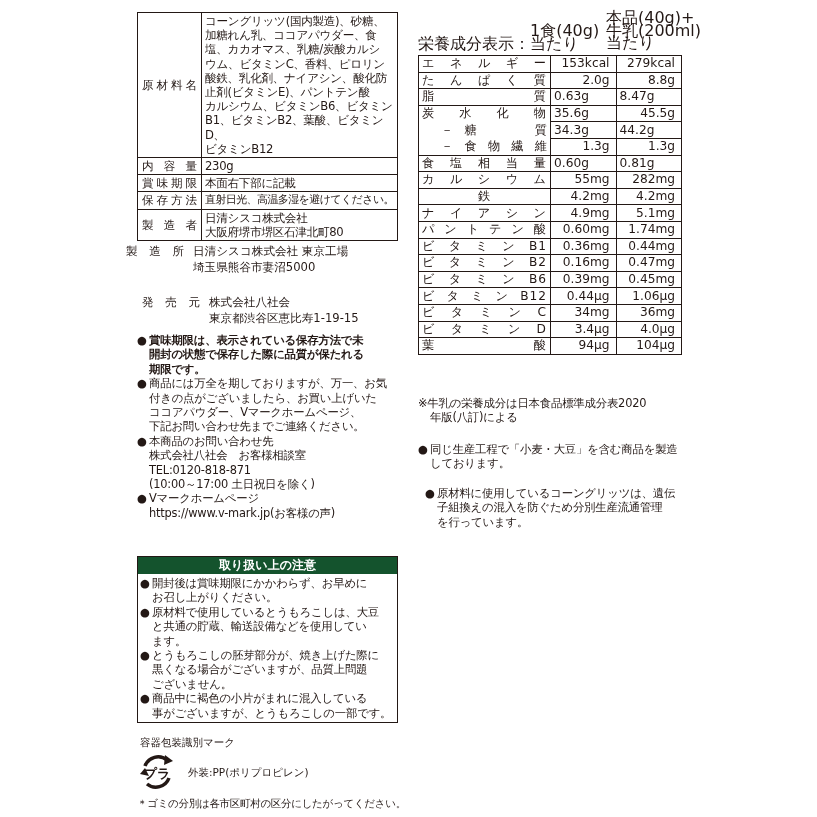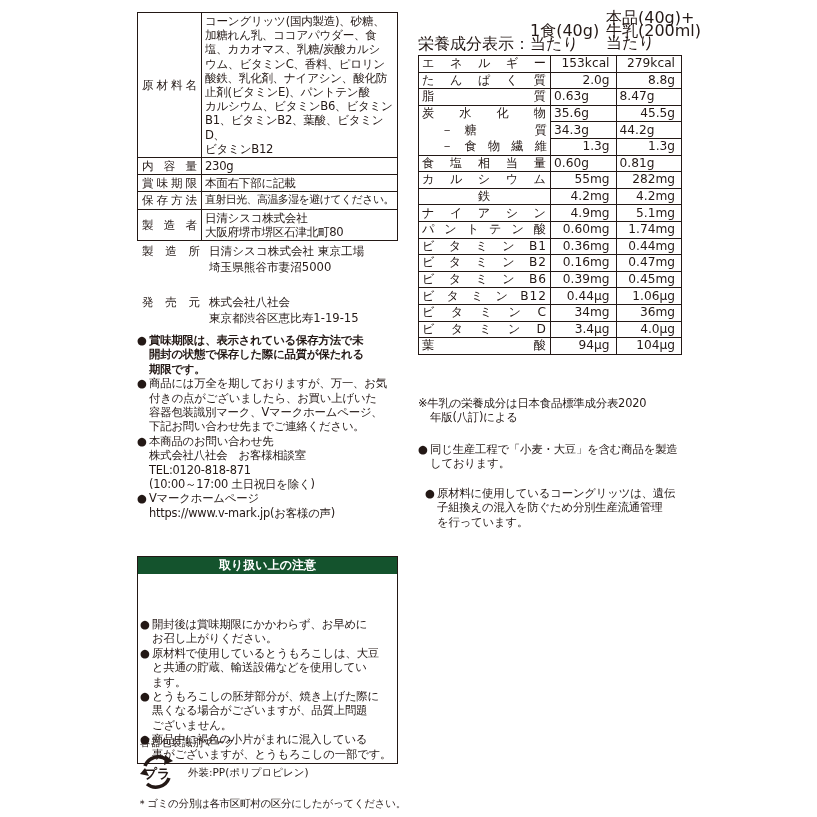--- a/index.html
+++ b/index.html
@@ -15,21 +15,21 @@
   
   .kv { font-size:11.6px; line-height:15px; }
   .kv .k { position:absolute; left:0; width:58px; text-align:justify; text-align-last:justify; }
   .kv .v { position:absolute; left:67px; white-space:nowrap; }
   .notes { left:137px; width:268px; font-size:11.4px; line-height:14.4px; font-weight:bold; letter-spacing:-0.2px; }
   .notes .item { padding-left:12px; text-indent:-12px; }
   .bul { display:inline-block; width:12px; text-indent:0; }
   
   #caution { left:137px; top:556px; width:259px; border:1.5px solid #231815; }
   #caution .head { background:#14532d; color:#fff; text-align:center; font-weight:bold; font-size:12px; line-height:15px; padding:1px 0; }
-  #caution .body { font-size:11.4px; line-height:14.4px; padding:2px 3px 2px 2px; letter-spacing:-0.2px;margin-top:41px; }
+  #caution .body { font-size:11.4px; line-height:14.4px; padding:2px 3px 2px 2px; letter-spacing:-0.2px; }
   #caution .item { padding-left:12px; text-indent:-12px; }
   
   .nhead { font-size:16px; line-height:12.5px; }
   #nut { left:418px; top:55px; width:264px; font-size:12.2px; line-height:15px; }
   #nut td { border:1.5px solid #231815; padding:0 3px; white-space:nowrap; height:15.6px; }
   #nut td.n { width:106px; text-align:justify; text-align-last:justify; letter-spacing:1px; }
   #nut td.n.indent { padding-left:22px; letter-spacing:0; }
   #nut td.n.center { text-align:center; text-align-last:center; }
   #nut td.a, #nut td.b { text-align:right; padding-right:6px; }
   #nut td.carb { border-bottom:none; }
@@ -73,37 +73,37 @@
   <tr>
     <td class="k">製造者</td>
     <td class="v">
       <div>日清シスコ株式会社</div>
       <div>大阪府堺市堺区石津北町80</div>
     </td>
   </tr>
 </tbody>
   </table>
 
-<div class="abs kv" style="left:142px;top:244px;width:260px;height:32px;text-decoration:underline;">
+<div class="abs kv" style="left:126px;top:244px;width:260px;height:32px;text-decoration:underline;">
   <span class="k">製造所</span>
   <span class="v" style="top:0">日清シスコ株式会社 東京工場</span>
   <span class="v" style="top:16px">埼玉県熊谷市妻沼5000</span>
 </div>
 <div class="abs kv" style="left:142px;top:295px;width:260px;height:32px;">
   <span class="k">発売元</span>
   <span class="v" style="top:0">株式会社八社会</span>
   <span class="v" style="top:16px">東京都渋谷区恵比寿1-19-15</span>
 </div>
 
 <div class="abs notes" style="top:333px;">
   <div class="item">
     <span class="bul">●</span><span>賞味期限は、表示されている保存方法で未</span><br><span>開封の状態で保存した際に品質が保たれる</span><br><span>期限です。</span>
   </div>
   <div class="item" style="font-weight:normal;">
-    <span class="bul">●</span><span>商品には万全を期しておりますが、万一、お気</span><br><span>付きの点がございましたら、お買い上げいた</span><br><span>容器包装識別マーク、Vマークホームページ、</span><br><span>下記お問い合わせ先までご連絡ください。</span>
+    <span class="bul">●</span><span>商品には万全を期しておりますが、万一、お気</span><br><span>付きの点がございましたら、お買い上げいた</span><br><span>ココアパウダー、Vマークホームページ、</span><br><span>下記お問い合わせ先までご連絡ください。</span>
   </div>
   <div class="item" style="font-weight:normal;">
     <span class="bul">●</span><span>本商品のお問い合わせ先</span><br><span>株式会社八社会　お客様相談室</span><br><span>TEL:0120-818-871</span><br><span>(10:00～17:00 土日祝日を除く)</span>
   </div>
   <div class="item" style="font-weight:normal;">
     <span class="bul">●</span><span>Vマークホームページ</span><br><span>https://www.v-mark.jp(お客様の声)</span>
   </div>
 </div>
 
 <div id="caution" class="abs">

